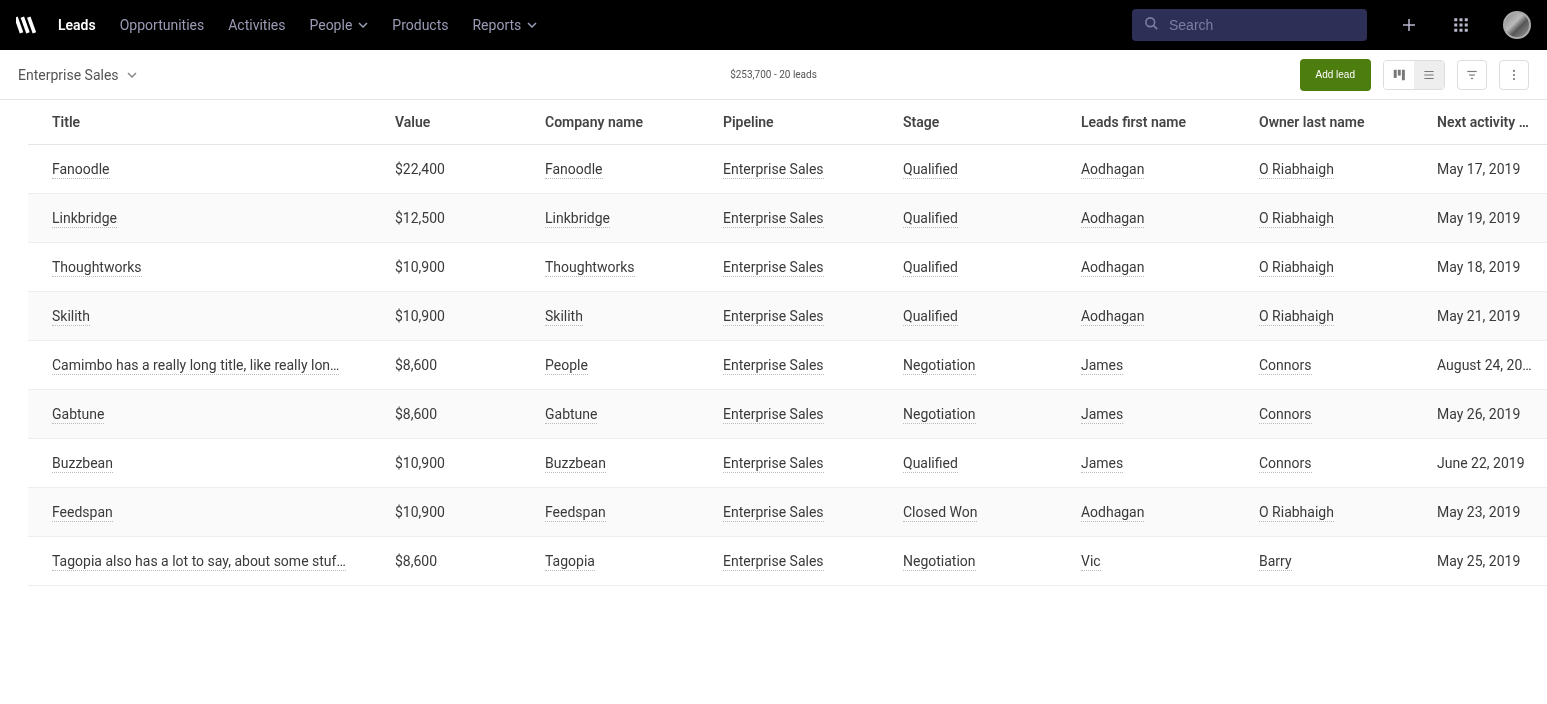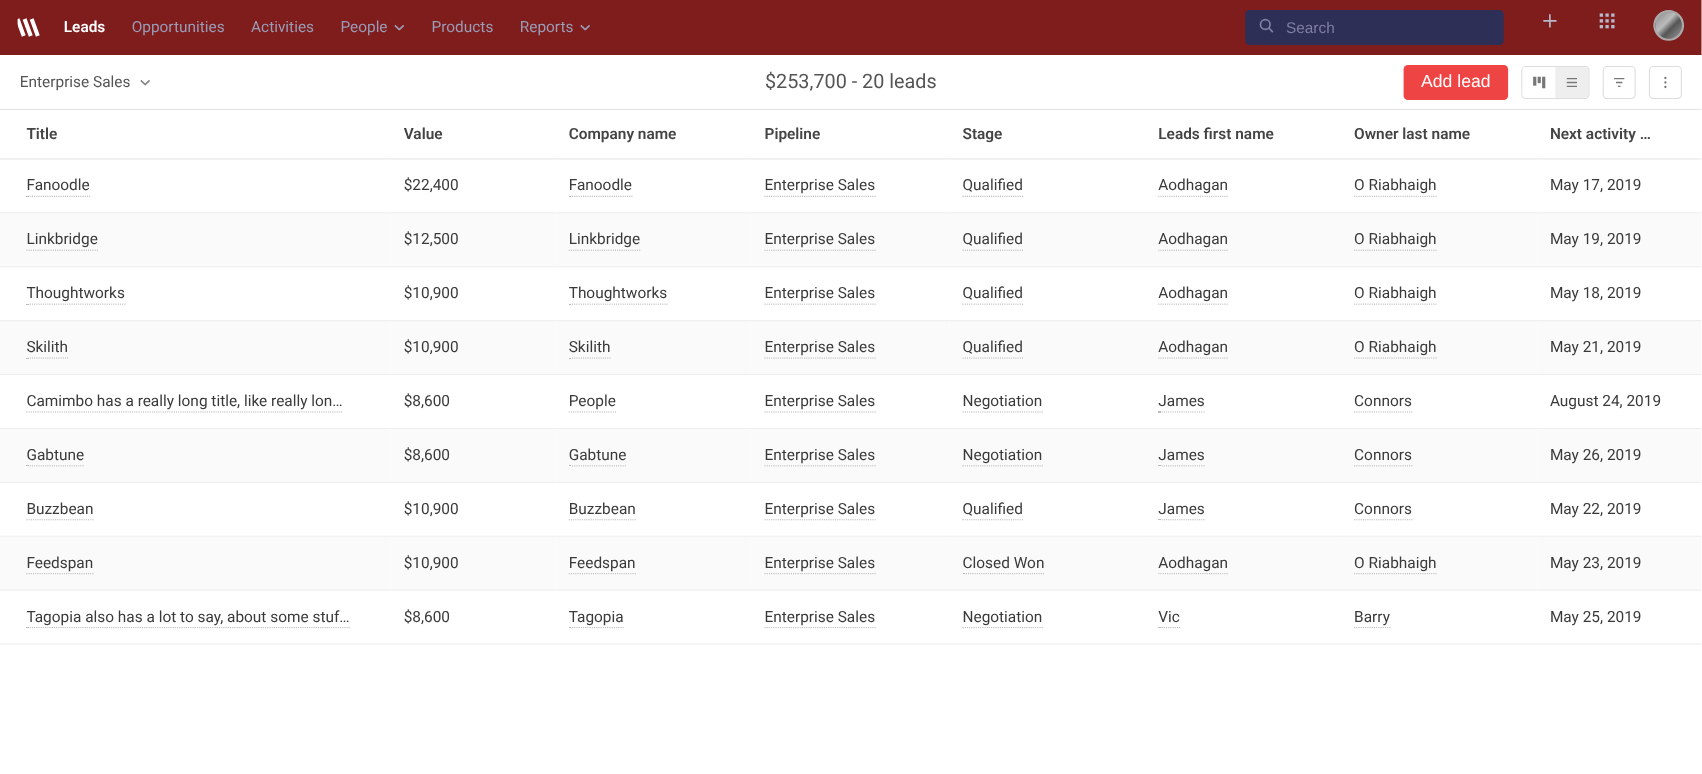--- a/index.html
+++ b/index.html
@@ -4,21 +4,21 @@
 <style>
   * { box-sizing: border-box; margin: 0; padding: 0; }
   html, body { height: 100%; font-family: -apple-system, BlinkMacSystemFont, "Segoe UI", Roboto, Helvetica, Arial, sans-serif; font-size: 14px; color: #333; }
   body { display: flex; flex-direction: column; background: #fff; }
 
   
   .topnav {
     display: flex;
     align-items: center;
     height: 50px;
-    background: #7f1d1d;
+    background: #000000;
     color: #b8b9cc;
     padding: 0 16px;
     flex-shrink: 0;
   }
   .logo {
     display: flex;
     align-items: center;
     margin-right: 20px;
   }
   .nav-links { display: flex; align-items: center; gap: 24px; }
@@ -27,21 +27,21 @@
     font-size: 14px;
     cursor: pointer;
     display: flex;
     align-items: center;
     gap: 6px;
   }
   .nav-link.active { color: #fff; font-weight: 600; }
   .chevron-down { width: 10px; height: 6px; display: inline-block; }
   .chevron-down svg { display: block; }
 
-  .nav-right { margin-left: auto; display: flex; gap: 32px; }
+  .nav-right { margin-left: auto; display: flex; align-items: center; gap: 32px; }
   .search-box {
     display: flex;
     align-items: center;
     background: #2d2f57;
     border-radius: 4px;
     height: 32px;
     width: 235px;
     padding: 0 12px;
     gap: 10px;
   }
@@ -88,36 +88,36 @@
     gap: 8px;
     color: #555;
     cursor: pointer;
     font-size: 14px;
   }
   .toolbar-center {
     position: absolute;
     left: 50%;
     transform: translateX(-50%);
     color: #555;
-    font-size: 18px;
+    font-size: 10px;
   }
   .toolbar-right {
     margin-left: auto;
     display: flex;
     align-items: center;
     gap: 12px;
   }
   .btn-primary {
-    background: #ef4444;
+    background: #4d7c0f;
     color: #fff;
     border: none;
     border-radius: 4px;
     height: 32px;
     padding: 0 16px;
-    font-size: 16px;
+    font-size: 10px;
     font-weight: 500;
     cursor: pointer;
   }
   .view-toggle {
     display: flex;
     border: 1px solid #ddd;
     border-radius: 4px;
     overflow: hidden;
     height: 30px;
   }
@@ -143,20 +143,21 @@
     justify-content: center;
     cursor: pointer;
     color: #777;
   }
 
   
   .table-wrap {
     flex: 1;
     overflow-y: auto;
     overflow-x: hidden;
+    margin-left: 28px;
   }
   .table-wrap::-webkit-scrollbar { width: 14px; }
   .table-wrap::-webkit-scrollbar-track { background: #f5f5f5; }
   .table-wrap::-webkit-scrollbar-thumb { background: #c5c5c5; border-radius: 7px; border: 3px solid #f5f5f5; }
 
   table { width: 100%; border-collapse: collapse; table-layout: fixed; }
   thead th {
     text-align: left;
     font-weight: 600;
     font-size: 14px;
@@ -401,21 +402,21 @@
           <td>May 26, 2019</td>
         </tr>
         <tr>
           <td><span class="cell-link">Buzzbean</span></td>
           <td>$10,900</td>
           <td><span class="cell-link">Buzzbean</span></td>
           <td><span class="cell-link">Enterprise Sales</span></td>
           <td><span class="cell-link">Qualified</span></td>
           <td><span class="cell-link">James</span></td>
           <td><span class="cell-link">Connors</span></td>
-          <td>May 22, 2019</td>
+          <td>June 22, 2019</td>
         </tr>
         <tr>
           <td><span class="cell-link">Feedspan</span></td>
           <td>$10,900</td>
           <td><span class="cell-link">Feedspan</span></td>
           <td><span class="cell-link">Enterprise Sales</span></td>
           <td><span class="cell-link">Closed Won</span></td>
           <td><span class="cell-link">Aodhagan</span></td>
           <td><span class="cell-link">O Riabhaigh</span></td>
           <td>May 23, 2019</td>

